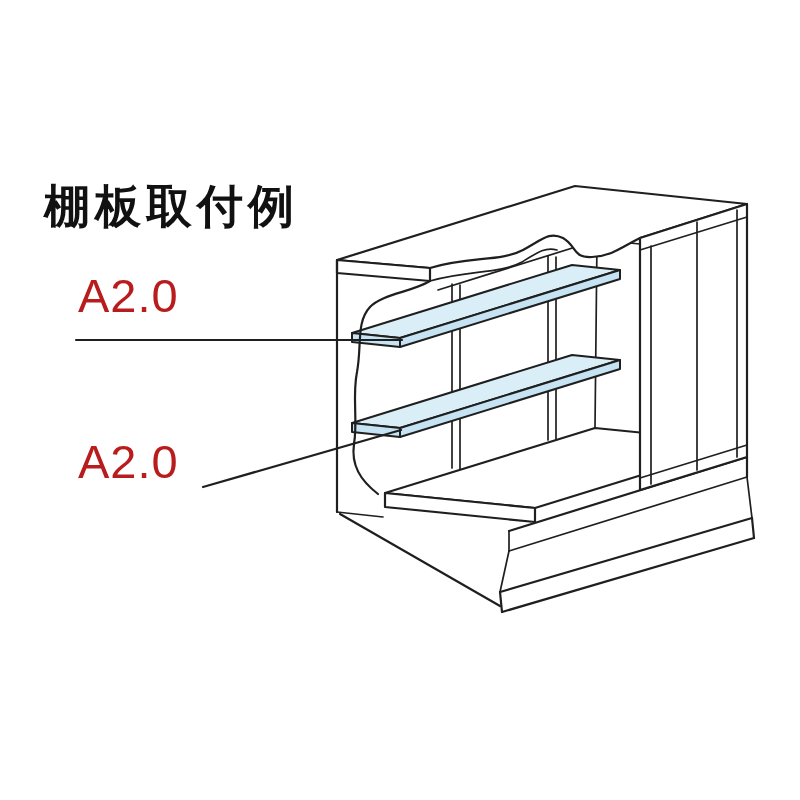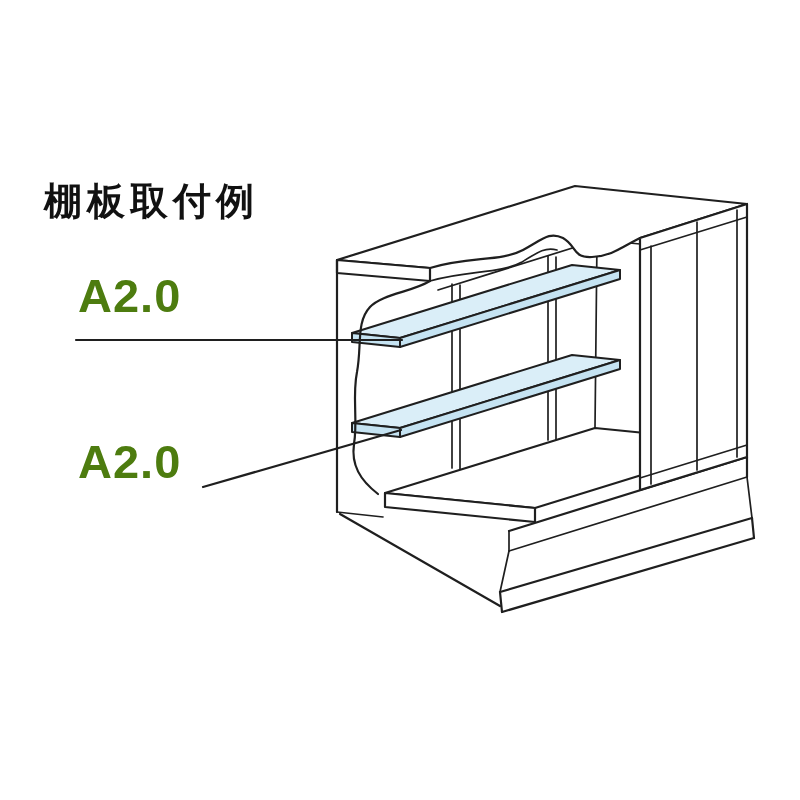--- a/index.html
+++ b/index.html
@@ -6,32 +6,32 @@
   .canvas{
     position:relative;
     width:800px;height:800px;
     background:#ffffff;
     overflow:hidden;
     font-family:"Liberation Sans", sans-serif;
   }
   .diagram-title{
     position:absolute;
     left:44px;top:176px;
-    font-size:38px;
+    font-size:46px;
     font-weight:600;
     letter-spacing:5px;
     color:#111111;
     font-family:"Liberation Sans", sans-serif;
   }
   .shelf-label{
     position:absolute;
     left:78px;
     font-size:47px;
-    font-weight:700;
-    color:#4d7c0f;
+    font-weight:400;
+    color:#b91c1c;
     letter-spacing:1px;
     font-family:"Liberation Sans", sans-serif;
   }
   .shelf-label.upper{top:268px;}
   .shelf-label.lower{top:434px;}
   svg{position:absolute;left:0;top:0;}
   .ln{fill:none;stroke:#1f1f1f;stroke-width:2.2;stroke-linecap:round;stroke-linejoin:round;}
   .ln-thin{fill:none;stroke:#1f1f1f;stroke-width:1.7;stroke-linecap:round;stroke-linejoin:round;}
   .face{fill:#ffffff;stroke:#1f1f1f;stroke-width:2.2;stroke-linejoin:round;}
 </style>

